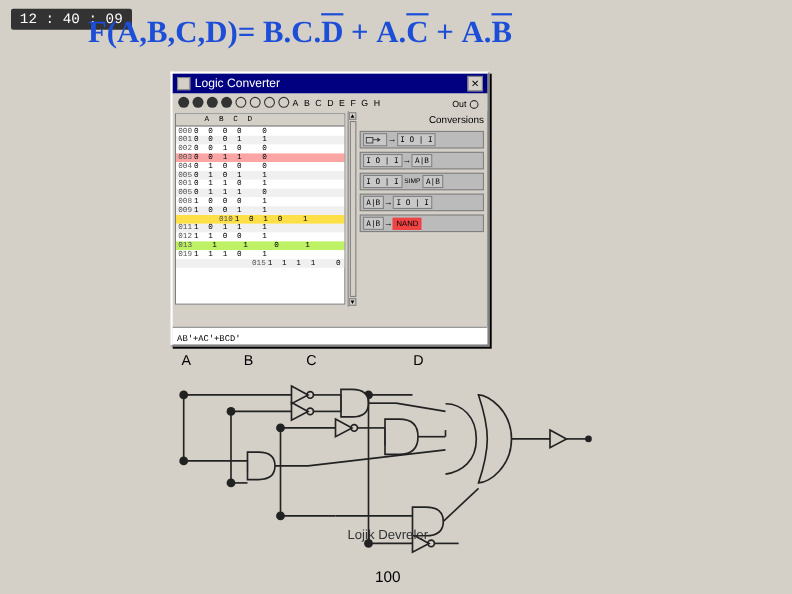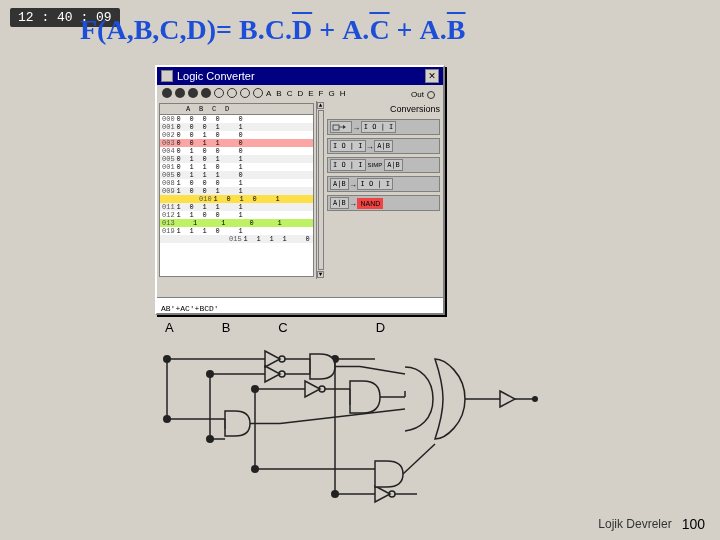--- a/index.html
+++ b/index.html
@@ -517,16 +517,16 @@
     <line x1="150" y1="130" x2="220" y2="130" stroke="#222" stroke-width="1.5"></line>
     <line x1="248" y1="135" x2="280" y2="105" stroke="#222" stroke-width="1.5"></line>
 
     <line x1="12" y1="20" x2="12" y2="80" stroke="#222" stroke-width="1.5"></line>
     <line x1="55" y1="35" x2="55" y2="100" stroke="#222" stroke-width="1.5"></line>
     <line x1="100" y1="50" x2="100" y2="130" stroke="#222" stroke-width="1.5"></line>
     <line x1="180" y1="20" x2="180" y2="155" stroke="#222" stroke-width="1.5"></line>
   </svg>
 </div>
 
-<div style="position:absolute; bottom:8px; left:0; right:0; display:flex; justify-content:flex-end; align-items:center; padding-right:15px; gap:10px;">
+<div style="position:absolute; bottom:8px; left:0; right:0; display:flex; justify-content:flex-end; align-items:center; padding-right:15px; gap:23px;flex-direction:column;">
   <span style="font-size:12px; font-family:Arial,sans-serif; color:#333;">Lojik Devreler</span>
   <span style="font-size:14px; font-family:Arial,sans-serif;">100</span>
 </div>
 
 </body></html>

